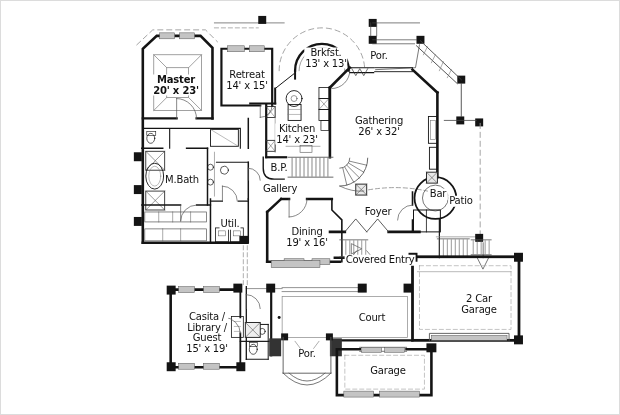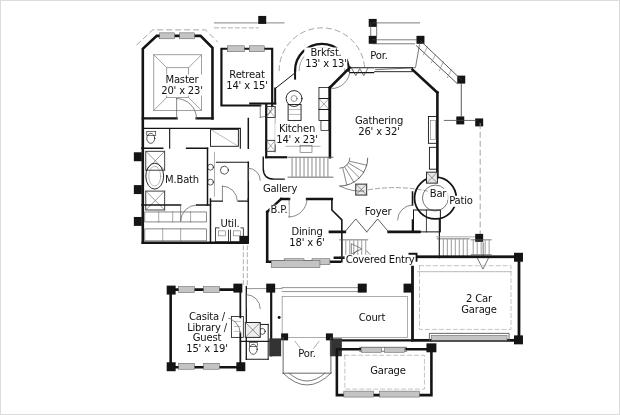--- a/index.html
+++ b/index.html
@@ -280,21 +280,21 @@
     <rect x="515" y="336" width="9" height="9" fill="#141414" stroke="none"></rect>
     <path d="M430,341 V334 H510 V341" stroke="#555" stroke-width="0.9"></path>
     <rect x="432" y="336" width="76" height="5" fill="#c4c4c4" stroke="#555" stroke-width="0.5"></rect>
     <rect x="420" y="266" width="92" height="64" stroke="#aaaaaa" stroke-width="0.7" stroke-dasharray="4,3"></rect>
     <path d="M418,272 H512" stroke="#888" stroke-width="0.6"></path>
   </g>
 
 </g>
 </svg>
 <div id="labels">
-      <div class="room-label" style="left: 181px; top: 84px; color: rgb(17, 17, 17);">
+      <div class="room-label" style="left: 175px; top: 84px; color: rgb(17, 17, 17); font-weight: bold;">
         <div>Master</div>
         <div>20' x 23'</div>
       </div>
       <div class="room-label" style="left: 246px; top: 79px; color: rgb(17, 17, 17);">
         <div>Retreat</div>
         <div>14' x 15'</div>
       </div>
       <div class="room-label" style="left: 325px; top: 57px; color: rgb(17, 17, 17);">
         <div>Brkfst.</div>
         <div>13' x 13'</div>
@@ -309,35 +309,35 @@
       <div class="room-label" style="left: 378px; top: 125px; color: rgb(17, 17, 17);">
         <div>Gathering</div>
         <div>26' x 32'</div>
       </div>
       <div class="room-label" style="left: 460px; top: 157px; color: rgb(17, 17, 17); margin-top: 43px;">
         <div>Patio</div>
       </div>
       <div class="room-label" style="left: 181px; top: 179px; color: rgb(17, 17, 17);">
         <div>M.Bath</div>
       </div>
-      <div class="room-label" style="left: 278px; top: 167px; color: rgb(17, 17, 17); margin-top: 42px;">
+      <div class="room-label" style="left: 278px; top: 167px; color: rgb(17, 17, 17);">
         <div>B.P.</div>
       </div>
       <div class="room-label" style="left: 279px; top: 188px; color: rgb(17, 17, 17);">
         <div>Gallery</div>
       </div>
       <div class="room-label" style="left: 437px; top: 193px; color: rgb(17, 17, 17);">
         <div>Bar</div>
       </div>
       <div class="room-label" style="left: 377px; top: 211px; color: rgb(17, 17, 17);">
         <div>Foyer</div>
       </div>
       <div class="room-label" style="left: 306px; top: 236px; color: rgb(17, 17, 17);">
         <div>Dining</div>
-        <div>18' x 6'</div>
+        <div>19' x 16'</div>
       </div>
       <div class="room-label" style="left: 229px; top: 223px; color: rgb(17, 17, 17);">
         <div>Util.</div>
       </div>
       <div class="room-label" style="left: 379px; top: 259px; color: rgb(17, 17, 17);">
         <div>Covered Entry</div>
       </div>
       <div class="room-label" style="left: 478px; top: 303px; color: rgb(17, 17, 17);">
         <div>2 Car</div>
         <div>Garage</div>

